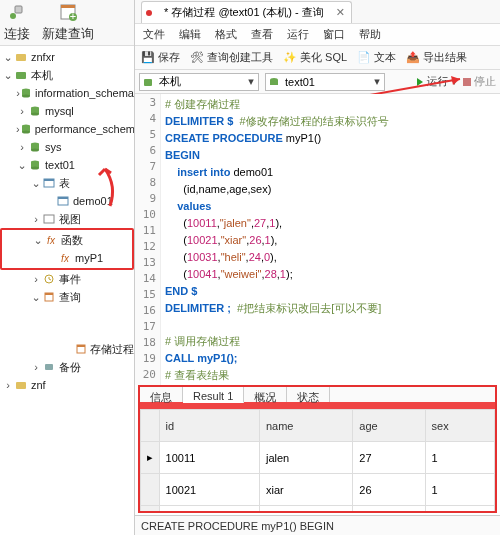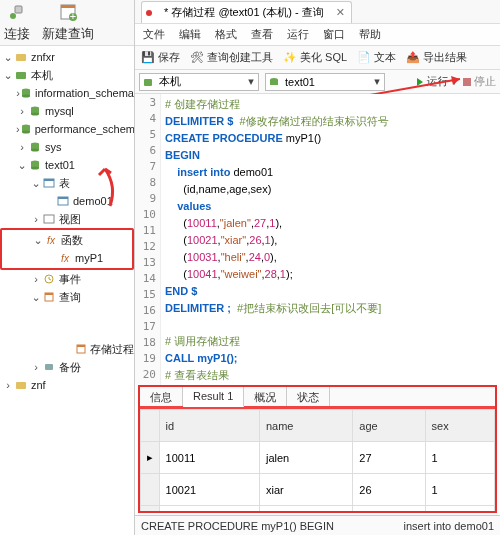--- a/index.html
+++ b/index.html
@@ -36,21 +36,21 @@
   .arrow { position:absolute; left:230px; top:3px; pointer-events:none; }
   .editor { flex:1; display:flex; background:#fff; overflow:hidden; position:relative; }
   .gutter { width:26px; background:#fafafa; border-right:1px solid #eee; padding-top:2px; }
   .gutter div { height:16px; text-align:right; padding-right:4px; color:#888; font-size:11px; font-family:Consolas,monospace; }
   .code { flex:1; padding:2px 4px; font-family:Consolas,"Courier New",monospace; font-size:12px; line-height:16px; white-space:pre; }
   .kw { color:#1060c0; font-weight:bold; }
   .cm { color:#6a8c40; }
   .str { color:#b05020; }
   .num { color:#c02070; }
   .respanel { height:128px; border:2px solid #e53030; margin:0 3px 2px 3px; display:flex; flex-direction:column; background:#fff; }
-  .restabs { display:flex; height:22px; border-bottom:3px solid #ef4444; background:#fafafa; }
+  .restabs { display:flex; height:22px; border-bottom:7px solid #ef4444; background:#fafafa; }
   .restab { padding:3px 10px; border-right:1px solid #ccc; font-size:11px; color:#333; cursor:pointer; }
   .restab.act { background:#fff; border-bottom:1px solid #fff; margin-bottom:-1px; }
   .grid { flex:1; overflow:auto; }
   .grid table { border-collapse:collapse; width:100%; font-size:11px; }
   .grid th, .grid td { border:1px solid #ddd; padding:2px 6px; text-align:left; height:32px; }
   .grid th { background:#f0f0f0; font-weight:normal; color:#333; }
   .grid td.rowhdr { width:14px; background:#f0f0f0; text-align:center; }
   .status { height:20px; border-top:1px solid #ccc; display:flex; align-items:center; padding:0 6px; font-size:11px; background:#fafafa; color:#333; justify-content:space-between; }
   .arrowhand { position:absolute; top:115px; left:95px; pointer-events:none; }
 </style>
@@ -416,15 +416,14 @@
               <td>24</td>
               <td>0</td>
             </tr>
           </tbody>
       </table>
     </div>
   </div>
 
   <div class="status">
     <span>CREATE PROCEDURE myP1() BEGIN</span>
-    <span>insert into demo01</span>
   </div>
 </div>
 
 </body></html>

